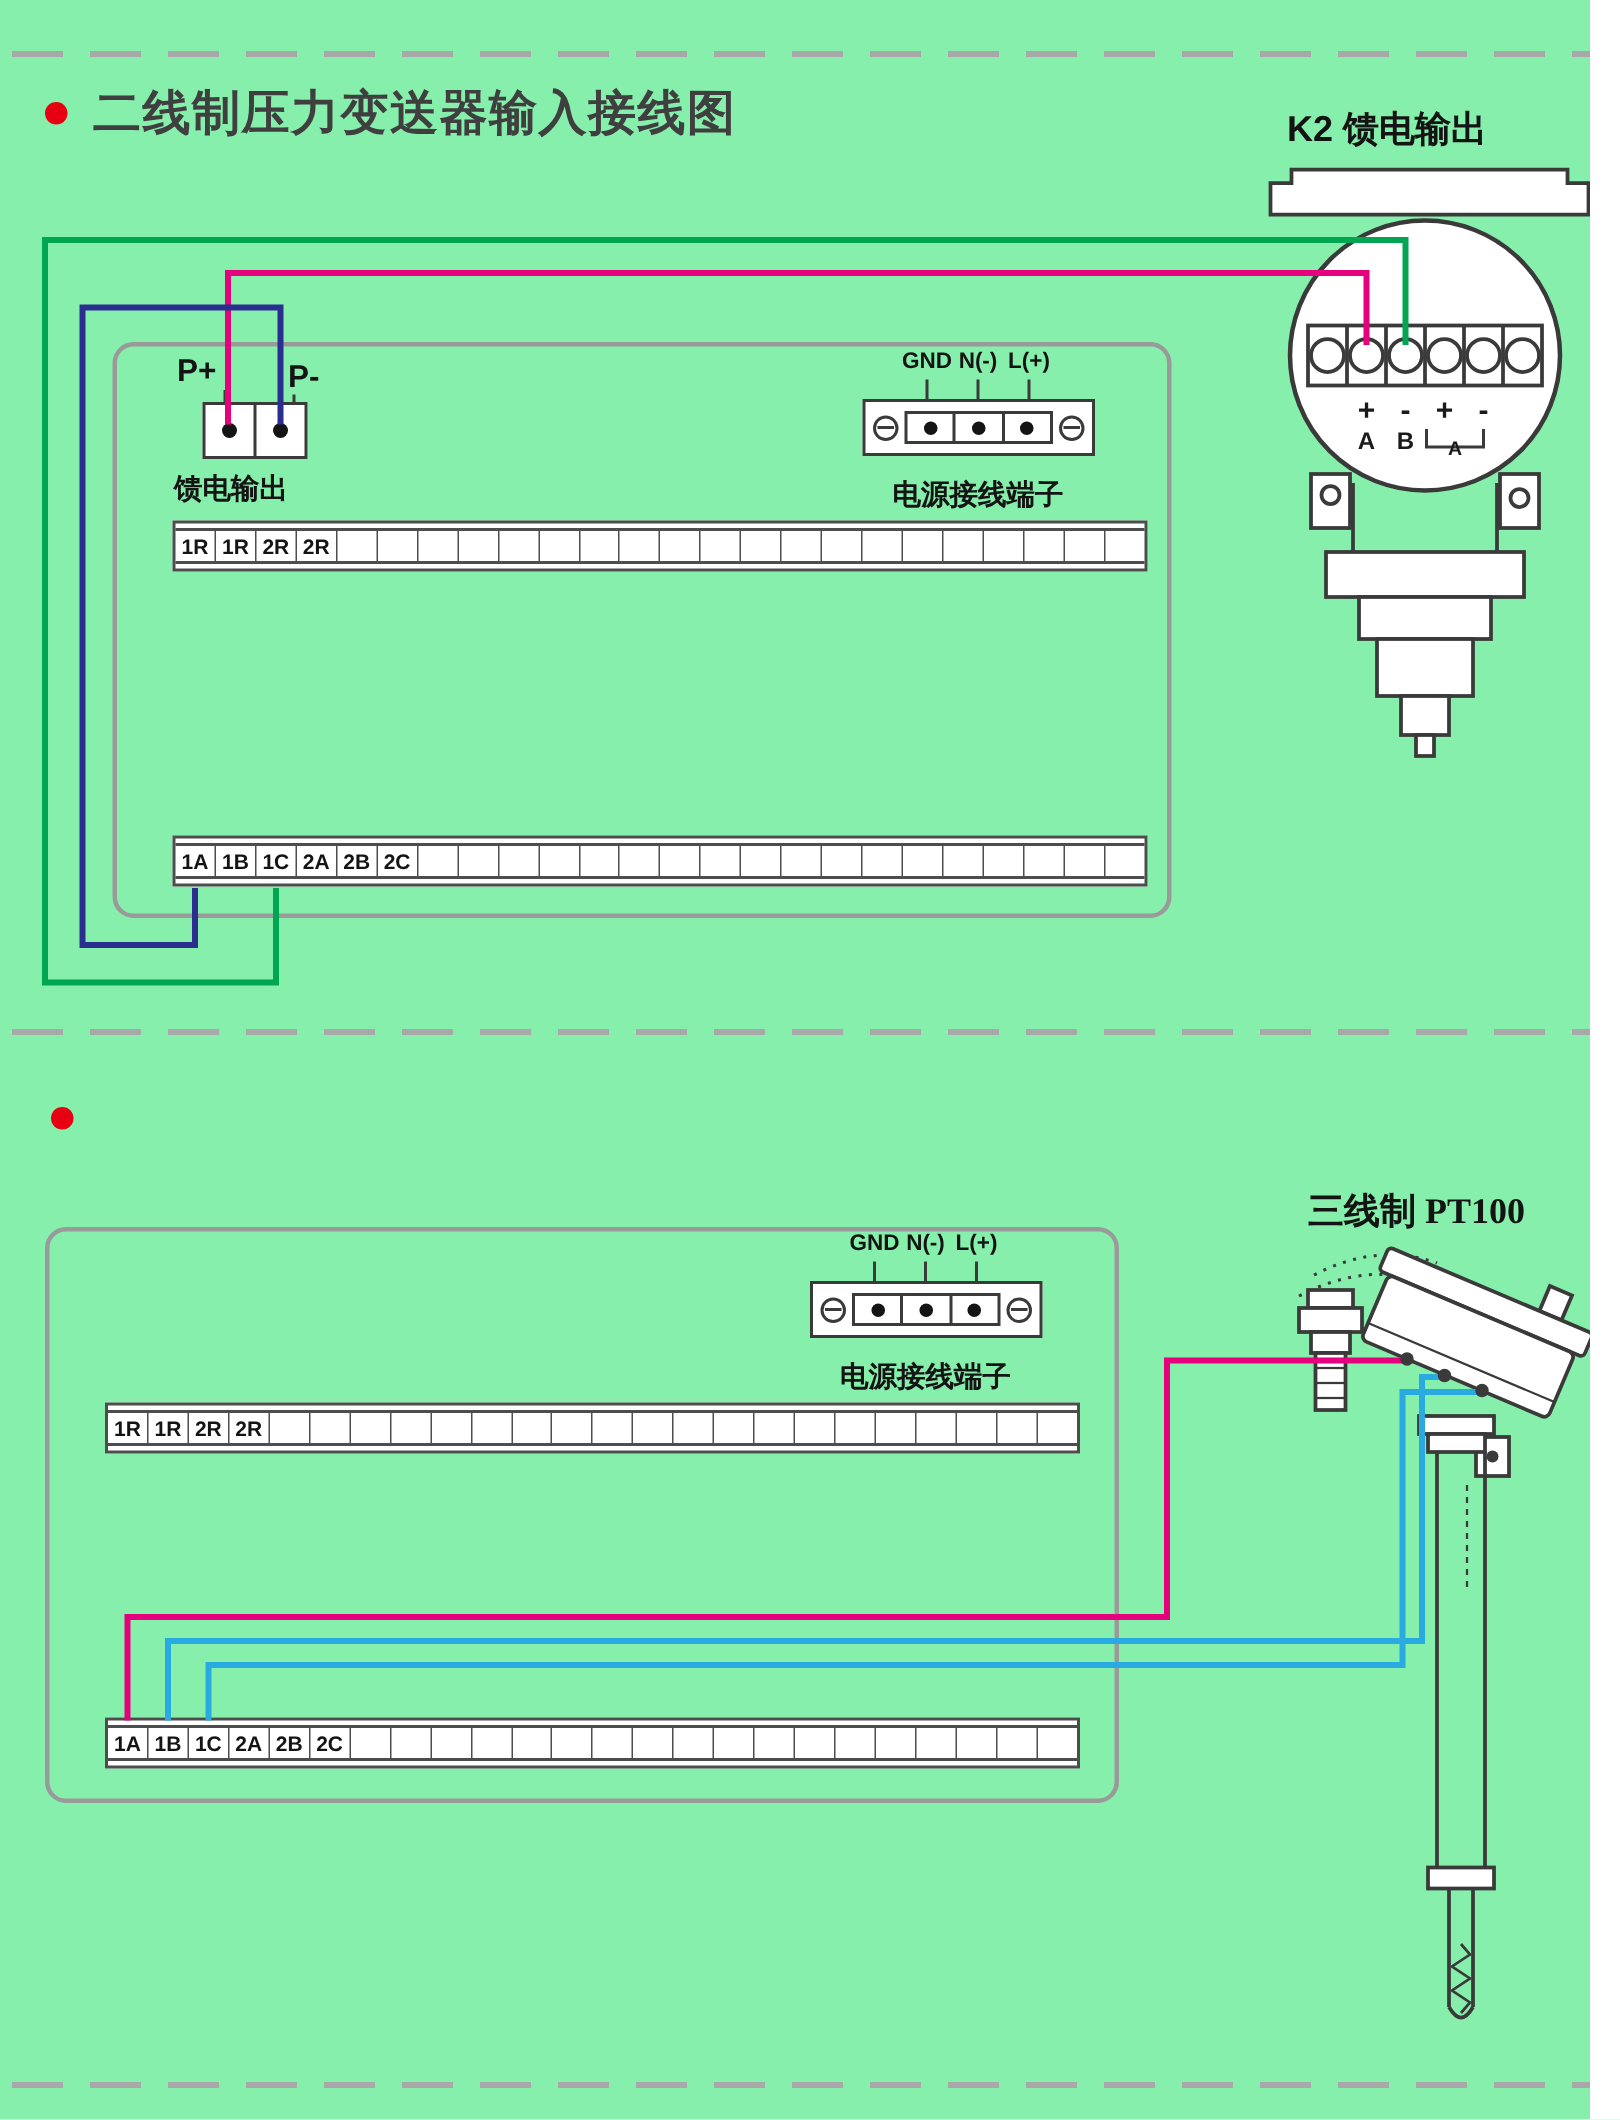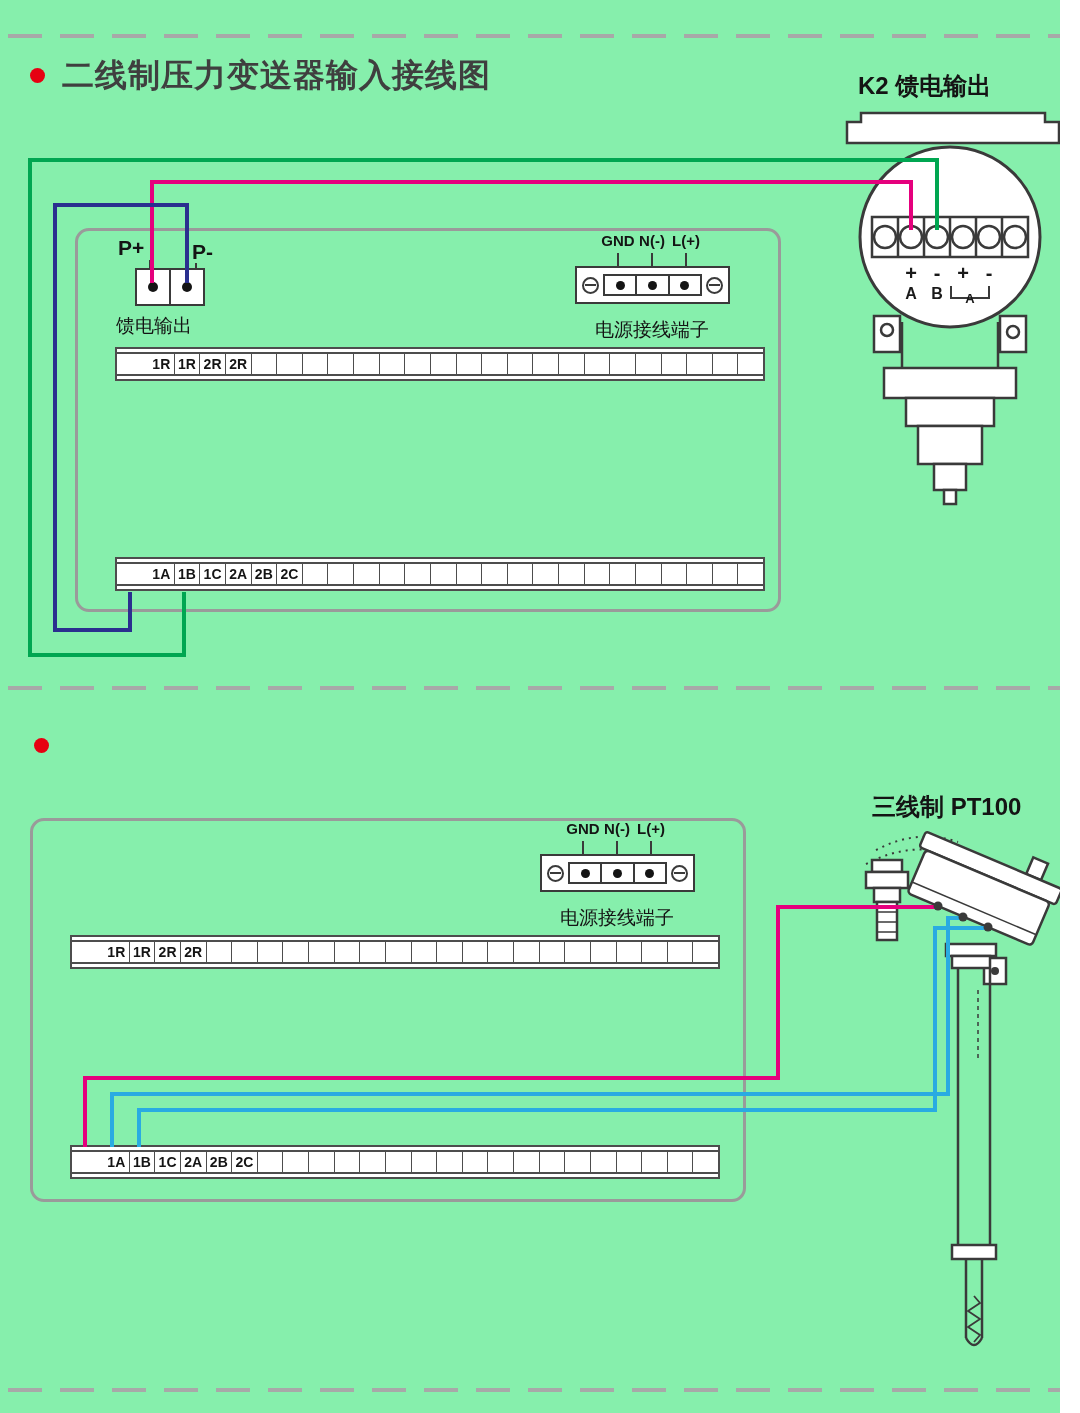--- a/index.html
+++ b/index.html
@@ -6,37 +6,37 @@
   .page{position:relative;width:1060px;height:1413px;background:#86efac;
         font-family:"Liberation Sans",sans-serif;overflow:hidden;}
   .overlay{position:absolute;left:0;top:0;pointer-events:none;}
   .sep{position:absolute;left:8px;width:1064px;height:4px;
        background:repeating-linear-gradient(90deg,#a8a8a8 0,#a8a8a8 34px,transparent 34px,transparent 52px);}
   .bullet{position:absolute;width:15px;height:15px;border-radius:50%;background:#e60012;}
   .sec-title{position:absolute;font-size:32px;color:#3f3f3f;font-weight:600;letter-spacing:1px;white-space:nowrap;}
   .dev-label{position:absolute;font-size:24px;color:#141414;font-weight:600;white-space:nowrap;}
   .dev-box{position:absolute;border:3px solid #9a9a9a;border-radius:14px;}
   .feed-label{position:absolute;font-size:21px;color:#141414;font-weight:600;}
-  .cap{position:absolute;font-size:19px;color:#141414;font-weight:400;white-space:nowrap;}
+  .cap{position:absolute;font-size:19px;color:#141414;font-weight:700;white-space:nowrap;}
   .centered{transform:translateX(-50%);}
   .pt-label{position:absolute;font-size:15px;color:#141414;font-weight:700;transform:translateX(-50%);white-space:nowrap;}
   .feed-block{position:absolute;display:flex;border:2.5px solid #3a3a3a;background:#fff;box-sizing:border-box;}
   .feed-cell{flex:1;display:flex;align-items:center;justify-content:center;border-right:2px solid #3a3a3a;}
   .feed-cell:last-child{border-right:none;}
   .dot{width:10px;height:10px;border-radius:50%;background:#141414;}
   .dot.sm{width:9px;height:9px;}
   .power-term{position:absolute;display:flex;align-items:center;gap:4px;border:2.5px solid #3a3a3a;
               background:#fff;padding:0 5px;box-sizing:border-box;}
   .screw{width:17px;height:17px;border:2px solid #3a3a3a;border-radius:50%;position:relative;flex:0 0 auto;box-sizing:border-box;}
   .screw::after{content:"";position:absolute;left:1px;right:1px;top:50%;height:2px;margin-top:-1px;background:#3a3a3a;}
   .pt-inner{flex:1;display:flex;border:2px solid #3a3a3a;height:22px;box-sizing:border-box;}
   .pt-cell{flex:1;display:flex;align-items:center;justify-content:center;border-right:2px solid #3a3a3a;}
   .pt-cell:last-child{border-right:none;}
   .strip{position:absolute;border:2px solid #4d4d4d;background:#fff;padding:3px 0;box-sizing:border-box;}
-  .strip-inner{display:flex;border-top:2px solid #4d4d4d;border-bottom:2px solid #4d4d4d;height:24px;box-sizing:border-box;padding-left:32px;}
+  .strip-inner{display:flex;border-top:2px solid #4d4d4d;border-bottom:2px solid #4d4d4d;height:24px;box-sizing:border-box;}
   .cell{flex:1;border-right:1.5px solid #4d4d4d;display:flex;align-items:center;justify-content:center;
         font-size:14px;font-weight:700;color:#141414;overflow:hidden;white-space:nowrap;}
   .cell:last-child{border-right:none;}
   svg text{font-family:"Liberation Sans",sans-serif;}
 </style>
 </head>
 <body>
 
 <div class="page">
 
@@ -133,21 +133,21 @@
         <div class="cell"></div>
         <div class="cell"></div>
         <div class="cell"></div>
         <div class="cell"></div>
         <div class="cell"></div>
         <div class="cell"></div>
       </div>
   </div>
 
   <span class="bullet" style="left:34px;top:738px;"></span>
-  <div class="dev-label" style="left:872px;top:791px;">三线制 PT100</div>
+  <div class="dev-label" style="left:872px;top:791px;font-family:Liberation Serif, serif;">三线制 PT100</div>
 
   <div class="dev-box" style="left:30px;top:818px;width:710px;height:378px;"></div>
 
   <span class="pt-label" style="left:583px;top:820px;">GND</span>
   <span class="pt-label" style="left:617px;top:820px;">N(-)</span>
   <span class="pt-label" style="left:651px;top:820px;">L(+)</span>
   <div class="power-term" style="left:540px;top:854px;width:155px;height:38px;">
     <span class="screw"></span>
     <div class="pt-inner">
       <div class="pt-cell">

